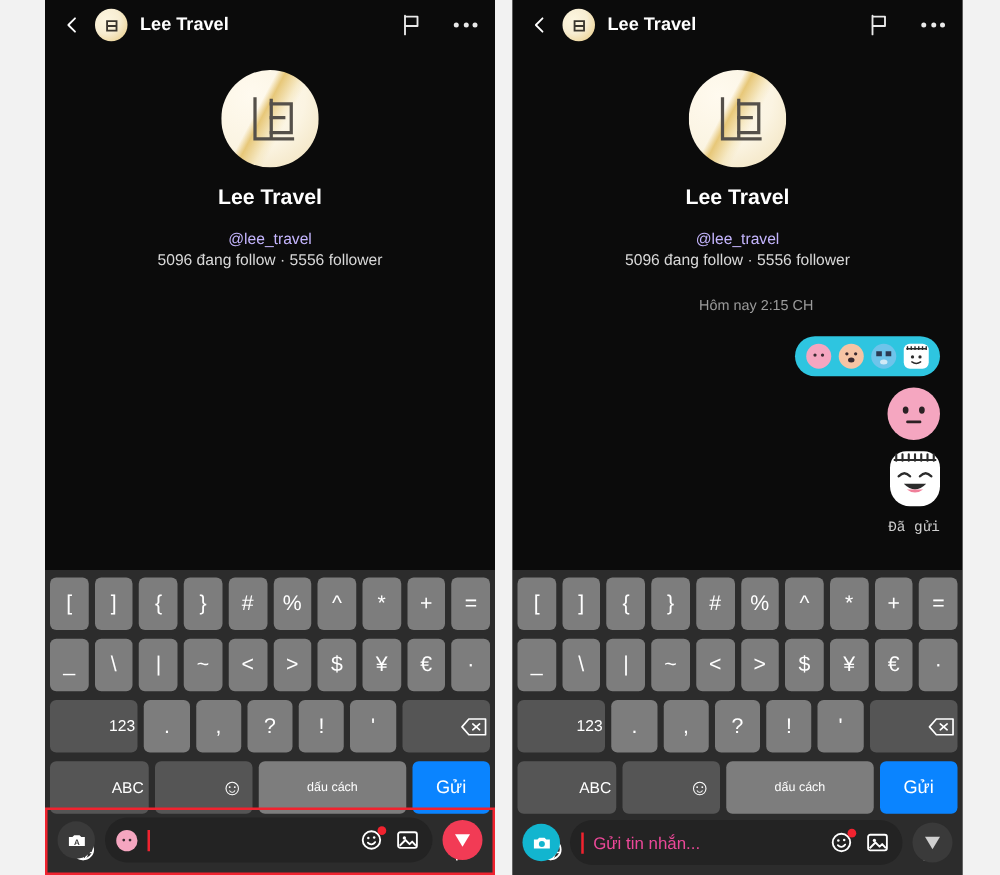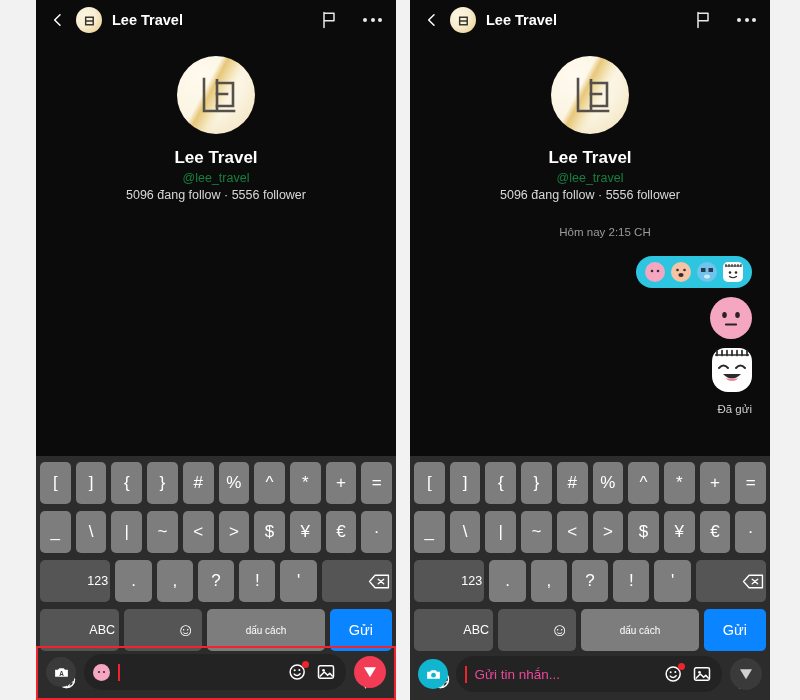--- a/index.html
+++ b/index.html
@@ -52,42 +52,42 @@
     width:78px; height:78px; border-radius:50%;
     margin:0 auto;
     background:
       linear-gradient(118deg, rgba(0,0,0,0) 38%, rgba(230,197,115,.95) 44%, rgba(244,228,183,.6) 56%, rgba(0,0,0,0) 62%),
       radial-gradient(circle at 30% 26%, #fffaef 0%, #fbf4e2 55%, #f0e0b8 100%);
     position:relative; overflow:hidden;
     display:flex; align-items:center; justify-content:center;
   }
   .big-avatar svg { width:46px; height:44px; display:block; position:relative; z-index:2; }
   .p-name { color:#fff; font-size:17px; font-weight:700; margin-top:14px; }
-  .p-handle { color:#15803d; font-size:12.5px; margin-top:3px; }
+  .p-handle { color:#c4b5fd; font-size:12.5px; margin-top:16px; }
   .p-stats { color:#d8d8d8; font-size:12.5px; margin-top:3px; }
 
   .ts { text-align:center; color:#9b9b9b; font-size:11.5px; margin-top:24px;margin-left:30px; }
 
   .msgs { padding:18px 18px 0 0; display:flex; flex-direction:column; align-items:flex-end; gap:9px; }
   .sticker-bubble {
     background:#2ec5e0; border-radius:17px;
     padding:6px 9px; display:flex; gap:6px; align-items:center;
   }
   .sb-face { width:20px; height:20px; border-radius:50%; position:relative; display:block; }
   .sb-sq { width:20px; height:20px; border-radius:5px; background:#fff; position:relative; display:block; }
 
   .solo-pink {
     width:42px; height:42px; border-radius:50%;
     background:#f5a6c0; position:relative; display:block;
   }
   .solo-white {
     width:40px; height:44px; border-radius:13px 13px 16px 16px;
     background:#fff; position:relative; display:block;
   }
-  .sent-label { color:#cfcfcf; font-size:11.5px; margin-top:2px; }
+  .sent-label { color:#cfcfcf; font-size:11.5px; margin-top:2px;font-family:Liberation Mono, monospace; }
 
   
   .inputwrap { position:absolute; left:0; right:0; bottom:0; padding:6px 8px 8px 8px; }
   .inputwrap.boxed { border:2.5px solid #f0232f; }
   .inputbar { display:flex; align-items:center; gap:8px; height:36px; }
   .cam {
     width:30px; height:30px; border-radius:50%;
     flex:0 0 30px; display:flex; align-items:center; justify-content:center;
   }
   .cam.dark { background:#3a3a3a; }

